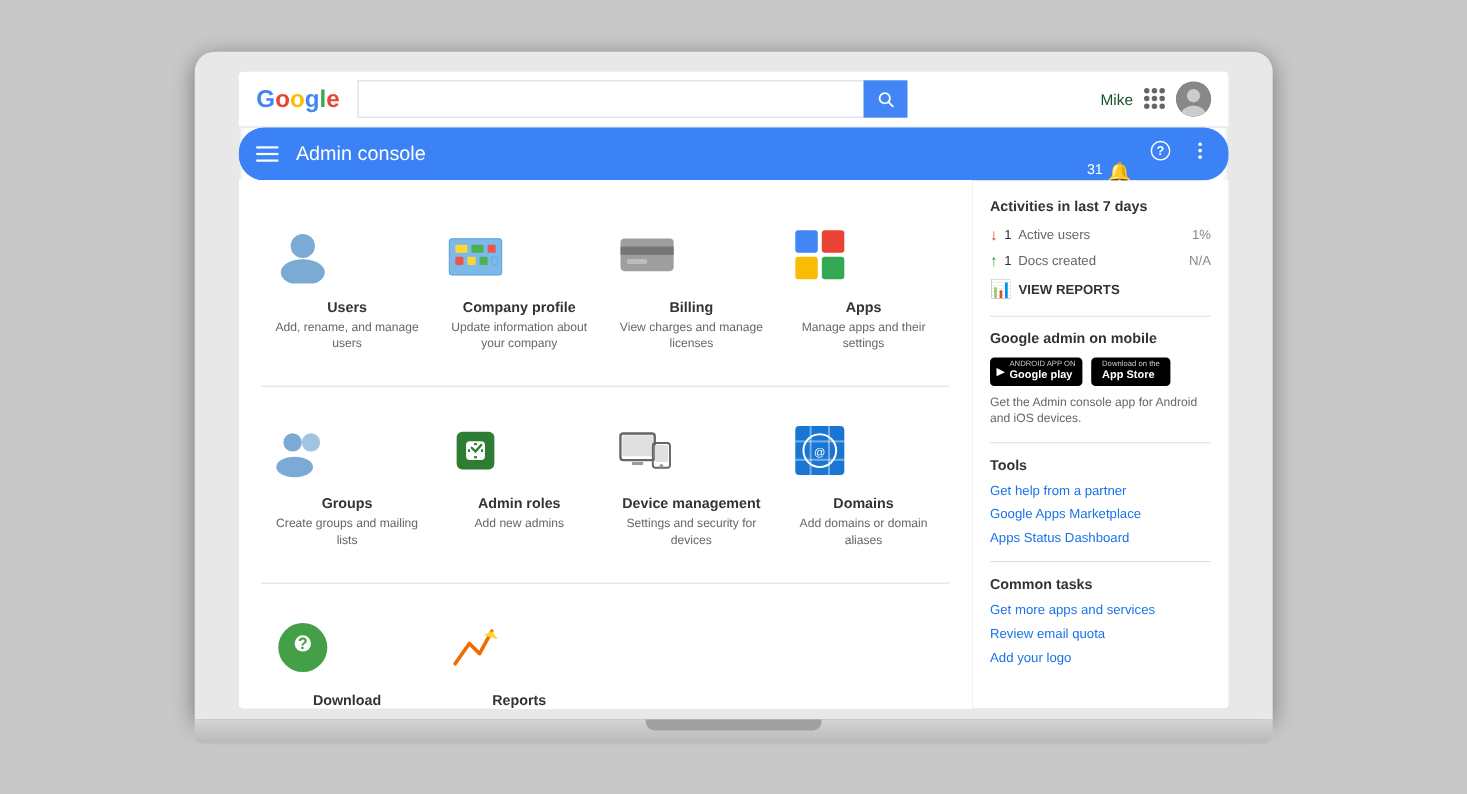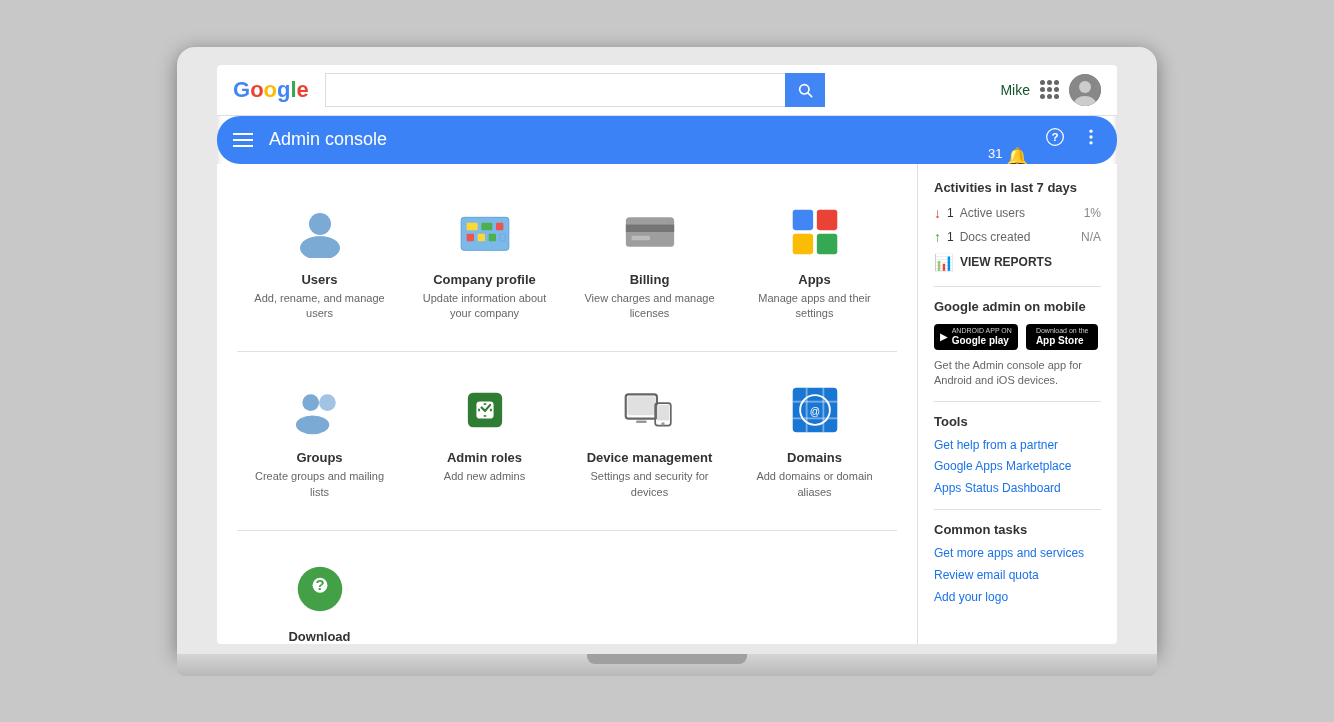--- a/index.html
+++ b/index.html
@@ -197,21 +197,20 @@
     .grid-section {
       display: grid;
       grid-template-columns: repeat(4, 1fr);
       padding: 10px 20px;
       gap: 0;
     }
 
     .grid-item {
       display: flex;
       flex-direction: column;
-      align-items: center;
       padding: 20px 10px;
       cursor: pointer;
       border-radius: 4px;
       transition: background 0.15s;
       text-align: center;
     }
 
     .grid-icon {
       width: 56px;
       height: 56px;
@@ -234,21 +233,21 @@
     }
 
     .divider-row {
       height: 1px;
       background: #e0e0e0;
       margin: 0 20px;
     }
 
     
     .sidebar {
-      width: 200px;
+      width: 234px;
       border-left: 1px solid #e0e0e0;
       background: #fff;
       padding: 16px;
       overflow-y: auto;
       font-size: 12px;
     }
 
     .sidebar-section-title {
       font-size: 13px;
       font-weight: bold;
@@ -580,20 +579,30 @@
                 <svg width="52" height="52" viewBox="0 0 56 56">
                   <circle cx="28" cy="28" r="24" fill="#43a047"></circle>
                   <circle cx="28" cy="24" r="8" fill="white"></circle>
                   <text x="28" y="29" text-anchor="middle" font-size="16" fill="#43a047" font-weight="bold">?</text>
                 </svg>
               </div>
               <div class="grid-item-title">Download</div>
 
             </div>
 
+            <div class="grid-item">
+              <div class="grid-icon">
+                <svg width="52" height="52" viewBox="0 0 56 56">
+                  <polyline points="8,44 22,24 32,34 44,12" fill="none" stroke="#ef6c00" stroke-width="3.5" stroke-linecap="round" stroke-linejoin="round"></polyline>
+                  <polygon points="44,12 50,20 36,16" fill="#fdd835"></polygon>
+                </svg>
+              </div>
+              <div class="grid-item-title">Reports</div>
+
+            </div>
 
 
             <div class="grid-item"></div>
           </div>
 
         </div>
 
         <div class="sidebar">
           <div class="sidebar-section-title">Activities in last 7 days</div>
 

